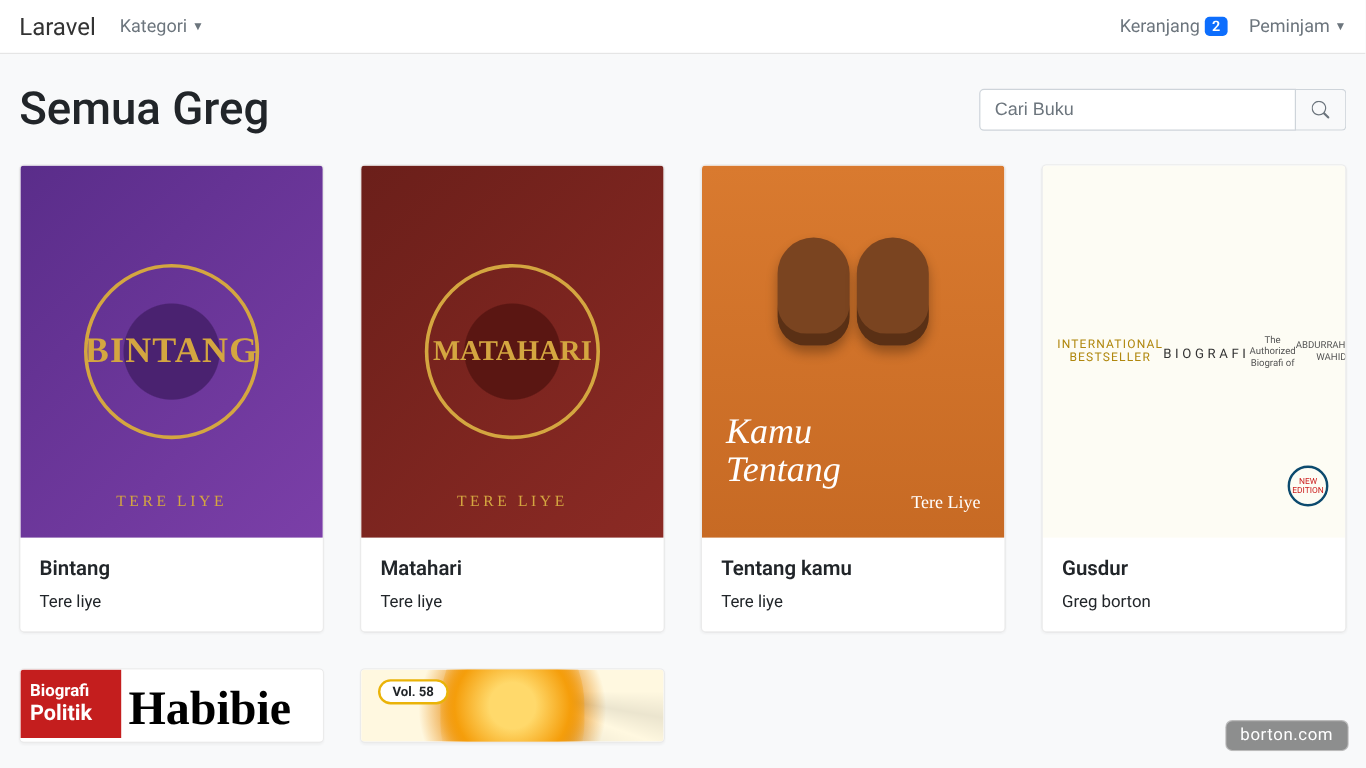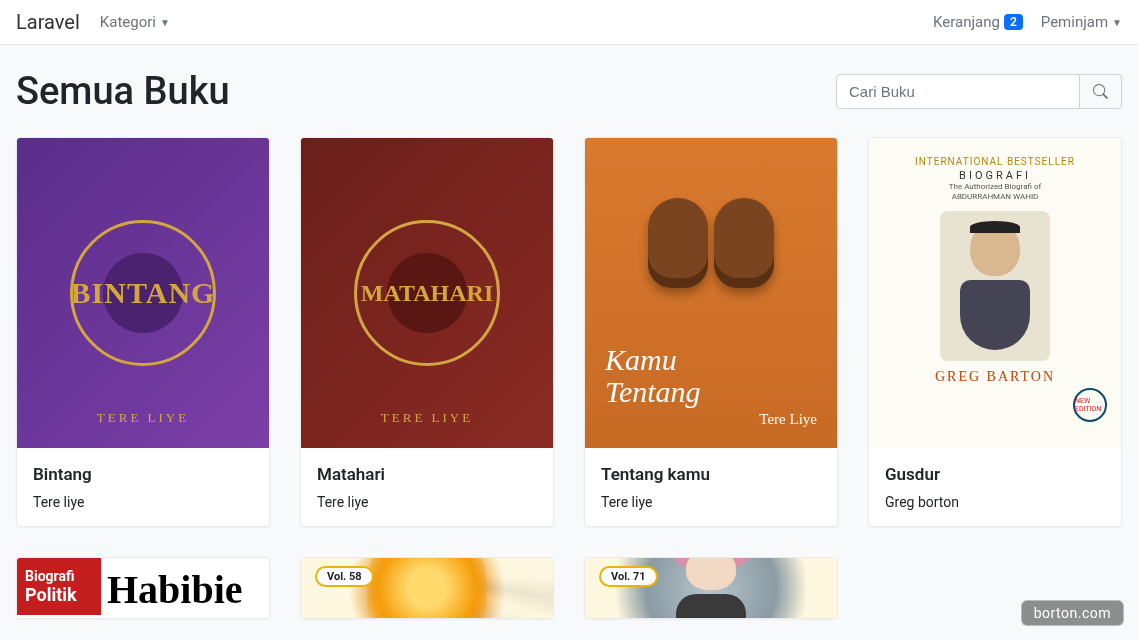--- a/index.html
+++ b/index.html
@@ -7,21 +7,21 @@
     .navbar { background: #fff; border-bottom: 1px solid #e5e5e5; padding: 10px 16px; display: flex; align-items: center; }
     .navbar-brand { font-size: 20px; color: #333; margin-right: 20px; }
     .nav-item { color: #6c757d; font-size: 15px; display: flex; align-items: center; gap: 4px; cursor: pointer; }
     .nav-right { margin-left: auto; display: flex; align-items: center; gap: 18px; }
     .badge { background: #0d6efd; color: #fff; border-radius: 4px; padding: 1px 6px; font-size: 12px; font-weight: 600; }
     .caret { font-size: 10px; color: #6c757d; }
     .container { padding: 24px 16px; }
     .header-row { display: flex; align-items: center; justify-content: space-between; margin-bottom: 24px; }
     .page-title { font-size: 38px; font-weight: 500; color: #212529; }
     .search-group { display: flex; }
-    .search-input { width: 244px; padding: 8px 12px; font-size: 15px; border: 1px solid #ced4da; border-radius: 4px 0 0 4px; outline: none; color: #495057; }
+    .search-input { width: 264px; padding: 8px 12px; font-size: 15px; border: 1px solid #ced4da; border-radius: 4px 0 0 4px; outline: none; color: #495057; }
     .search-input::placeholder { color: #6c757d; }
     .search-btn { width: 42px; background: #f8f9fa; border: 1px solid #ced4da; border-left: none; border-radius: 0 4px 4px 0; display: flex; align-items: center; justify-content: center; cursor: pointer; color: #6c757d; }
     .grid { display: grid; grid-template-columns: repeat(4, 1fr); gap: 30px; }
     .card { background: #fff; border: 1px solid rgba(0,0,0,0.08); border-radius: 4px; overflow: hidden; box-shadow: 0 1px 2px rgba(0,0,0,0.04); }
     .cover { width: 100%; height: 310px; display: block; }
     .card-body { padding: 16px; }
     .card-title { font-size: 17px; font-weight: 600; color: #212529; margin-bottom: 10px; }
     .card-subtitle { font-size: 14px; color: #212529; }
     .watermark { position: fixed; bottom: 14px; right: 14px; background: rgba(70,70,70,0.6); color: #fff; font-size: 14px; padding: 4px 12px; border-radius: 6px; border: 1px solid rgba(255,255,255,0.4); letter-spacing: 0.5px; }
     
@@ -31,21 +31,21 @@
     .cover-bintang .auth { position:absolute; bottom:22px; font-family:serif; font-size:13px; letter-spacing:3px; color:#d4a640; }
     .cover-matahari { background: linear-gradient(135deg,#6b1f1a,#8b2a24); position:relative; display:flex; align-items:center; justify-content:center; }
     .cover-matahari::before { content:""; position:absolute; width:140px; height:140px; border:3px solid #d4a640; border-radius:50%; background: radial-gradient(circle,#5a1612 40%,transparent 41%); }
     .cover-matahari .t1 { position:relative; font-family: cursive; font-size: 24px; color:#d4a640; font-weight:bold; }
     .cover-matahari .auth { position:absolute; bottom:22px; font-family:serif; font-size:13px; letter-spacing:3px; color:#d4a640; }
     .cover-tentang { background: linear-gradient(180deg,#d97a2f 0%, #c76a24 100%); position:relative; display:flex; flex-direction:column; justify-content:flex-end; padding:20px; }
     .cover-tentang .shoes { position:absolute; top:60px; left:50%; transform:translateX(-50%); display:flex; gap:6px; }
     .cover-tentang .shoe { width:60px; height:90px; background:#7a4420; border-radius:30px 30px 24px 24px; box-shadow: inset 0 -10px 0 #5a3015, 0 6px 10px rgba(0,0,0,0.3); }
     .cover-tentang .t1 { font-family: cursive; font-size: 30px; color:#fff; line-height:1.05; font-style:italic; }
     .cover-tentang .auth { font-family: cursive; font-size: 15px; color:#fff; text-align:right; margin-top:4px; }
-    .cover-gusdur { background:#fdfcf4; position:relative; padding:18px 12px; display:flex; flex-direction:column; align-items:center; }
+    .cover-gusdur { background:#fdfcf4; position:relative; padding:18px 12px; text-align:center; display:flex; align-items:center; }
     .cover-gusdur .intl { font-size:10px; letter-spacing:1px; color:#b0870e; }
     .cover-gusdur .bio { font-size:11px; letter-spacing:3px; color:#333; margin-top:2px; }
     .cover-gusdur .name { font-family: "Times New Roman", serif; font-size:34px; color:#b0870e; font-weight:bold; letter-spacing:1px; }
     .cover-gusdur .sub { font-size:8px; color:#555; line-height:1.2; }
     .cover-gusdur .portrait { margin-top:10px; width:110px; height:150px; background:#e8e3d0; border-radius:8px; position:relative; display:flex; flex-direction:column; align-items:center; }
     .cover-gusdur .head { width:50px; height:55px; background:#d9b890; border-radius:50% 50% 45% 45%; margin-top:10px; position:relative; }
     .cover-gusdur .head::after { content:""; position:absolute; top:0; left:0; right:0; height:12px; background:#222; border-radius:50% 50% 0 0; }
     .cover-gusdur .torso { width:70px; height:70px; background:#445; border-radius:12px 12px 40px 40px; margin-top:4px; }
     .cover-gusdur .greg { font-family:serif; font-size:14px; letter-spacing:2px; color:#c2410c; margin-top:8px; }
     .cover-gusdur .stamp { position:absolute; bottom:26px; right:14px; width:34px; height:34px; border:2px solid #0c4a6e; border-radius:50%; display:flex; align-items:center; justify-content:center; font-size:7px; color:#c22; }
@@ -82,21 +82,21 @@
     </div>
     <div class="nav-item">
       <span>Peminjam</span>
       <span class="caret">▼</span>
     </div>
   </div>
 </div>
 
 <div class="container">
   <div class="header-row">
-    <h1 class="page-title">Semua Buku</h1>
+    <h1 class="page-title">Semua Greg</h1>
     <div class="search-group">
       <input class="search-input" placeholder="Cari Buku" style="">
       <button class="search-btn">
         <svg width="15" height="15" viewBox="0 0 16 16" fill="currentColor">
             <path d="M11.742 10.344a6.5 6.5 0 1 0-1.397 1.398h-.001l3.85 3.85a1 1 0 0 0 1.415-1.414l-3.85-3.85zM12 6.5a5.5 5.5 0 1 1-11 0 5.5 5.5 0 0 1 11 0z"></path>
           </svg>
       </button>
     </div>
   </div>
 
@@ -173,30 +173,19 @@
 
     <div class="card row2">
       <div class="cover cover-manga v58">
         <div class="art"></div>
           <div class="lines"></div>
           <div class="flame"></div>
         <div class="vol">Vol. 58</div>
       </div>
     </div>
 
-    <div class="card row2">
-      <div class="cover cover-manga v71">
-        <div class="art"></div>
-        <div class="figure">
-            <div class="hair"></div>
-            <div class="face"></div>
-            <div class="body"></div>
-          </div>
-        <div class="vol">Vol. 71</div>
-      </div>
-    </div>
 
     <div></div>
 
   </div>
 </div>
 
 <div class="watermark">borton.com</div>
 
 </body></html>

